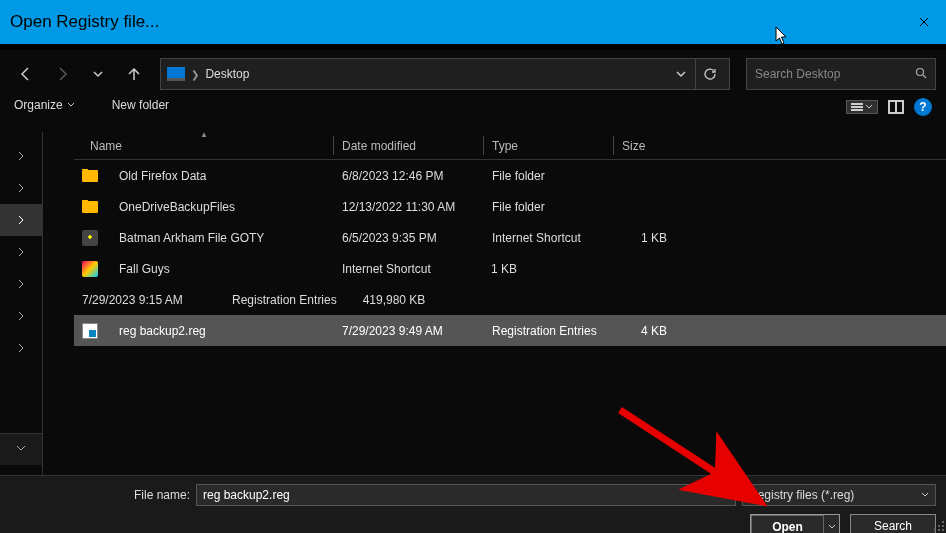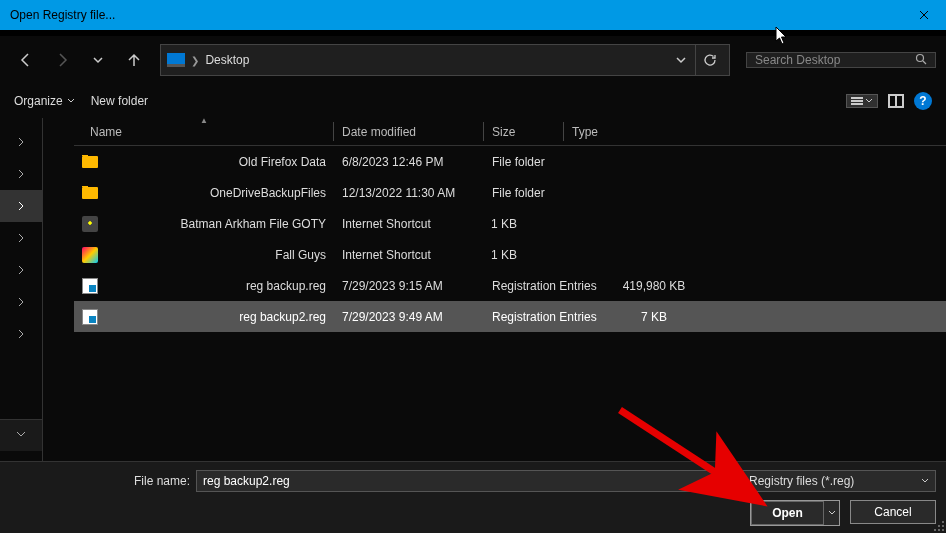--- a/index.html
+++ b/index.html
@@ -1,41 +1,41 @@
 <!DOCTYPE html>
 <html><head>
 <meta charset="utf-8">
 <style>
 * { margin: 0; padding: 0; box-sizing: border-box; font-family: "Segoe UI", Arial, sans-serif; }
 body { background: #000; width: 946px; height: 533px; overflow: hidden; position: relative; }
 
 
-.titlebar { height: 30px; background: #0099e5; display: flex; align-items: center; padding: 0 10px; color: #000; font-size: 12px; }
+.titlebar { height: 44px; background: #0099e5; display: flex; align-items: center; padding: 0 10px; color: #000; font-size: 17px; }
 .titlebar .title { flex: 1; }
 .titlebar .close-btn { width: 45px; height: 30px; display: flex; align-items: center; justify-content: center; cursor: pointer; margin-right:-10px; }
 
 
 .navbar { height: 48px; display: flex; align-items: center; padding: 6px 10px; gap: 4px; background:#0a0a0a; margin-top:6px;}
 .nav-btn { width: 32px; height: 32px; display: flex; align-items: center; justify-content: center; color: #ccc; cursor: pointer; }
 .nav-btn.disabled { color: #555; }
 .addr-bar { flex: 1; height: 32px; background: #1f1f1f; border: 1px solid #444; display: flex; align-items: center; padding: 0 6px; gap: 6px; margin: 0 6px; }
 .addr-icon { width: 18px; height: 14px; background: #0078d4; position: relative; }
 .addr-icon::after { content:''; position:absolute; bottom:0; left:0; right:0; height:3px; background:#555;}
 .addr-sep { color: #999; font-size: 10px; }
 .addr-seg { color: #ddd; font-size: 12px; }
 .addr-right { margin-left: auto; display: flex; gap: 0; }
 .addr-chev { width: 28px; height: 30px; display: flex; align-items: center; justify-content: center; color: #ccc; }
 .refresh-btn { width: 28px; height: 30px; display:flex; align-items:center; justify-content:center; color:#ccc; border-left:1px solid #444;}
-.search-box { width: 190px; height: 16px; background: #1f1f1f; border: 1px solid #444; display: flex; align-items: center; padding: 0 8px; margin-left:6px; }
+.search-box { width: 190px; height: 32px; background: #1f1f1f; border: 1px solid #444; display: flex; align-items: center; padding: 0 8px; margin-left:6px; }
 .search-box input { flex: 1; background: none; border: none; color: #ddd; font-size: 12px; outline: none; }
 .search-box input::placeholder { color: #888; }
 .search-icon { color: #aaa; }
 
 
-.toolbar { height: 34px; display: flex; align-items: center; padding: 0 14px; gap: 16px; background:#0a0a0a;}
+.toolbar { height: 34px; display: flex; align-items: flex-start; padding: 0 14px; gap: 37px; background:#0a0a0a;}
 .tool-item { color: #ddd; font-size: 12px; display: flex; align-items: center; gap: 4px; }
 .tool-right { margin-left: auto; display: flex; gap: 10px; align-items:center;}
 .view-btn { background:#303030; border:1px solid #555; padding:2px 4px; display:flex; align-items:center; gap:2px;}
 .view-lines { display:flex; flex-direction:column; gap:1px;}
 .view-lines span { width:12px; height:2px; background:#ccc; display:block;}
 .pane-ico { width:16px; height:14px; border:2px solid #ccc; position:relative;}
 .pane-ico::after { content:''; position:absolute; top:0; bottom:0; left:40%; width:2px; background:#ccc;}
 .help-ico { width:18px; height:18px; border-radius:50%; background:#0078d4; color:#fff; display:flex; align-items:center; justify-content:center; font-size:12px; font-weight:bold;}
 
 
@@ -54,21 +54,21 @@
 .col:last-child::after { display:none;}
 .col-name { width: 260px; padding-left:16px;}
 .col-date { width: 150px; align-items: center; }
 .col-type { width: 130px; }
 .col-size { width: 80px; text-align:right; justify-content:flex-start;}
 .sort-arrow { position:absolute; top:-2px; left:50%; transform:translateX(-50%); color:#888; font-size:8px;}
 
 .row { display: flex; height: 31px; align-items: center; color: #ddd; font-size: 12px; }
 .row.selected { background: #555; color:#fff; }
 .row .cell { padding: 0 8px; overflow:hidden; white-space:nowrap;}
-.row .cell-name { width: 260px; display: flex; align-items: center; gap: 12px; padding-left:8px;justify-content:space-between;}
+.row .cell-name { width: 260px; display: flex; align-items: center; gap: 21px; padding-left:8px;}
 .row .cell-date { width: 150px; }
 .row .cell-type { width: 130px; }
 .row .cell-size { width: 80px; text-align: center; }
 
 .folder-ico { width: 16px; height: 12px; background: #ffb900; border-radius: 1px; position:relative;}
 .folder-ico::before { content:''; position:absolute; top:-3px; left:0; width:6px; height:3px; background:#ffb900; border-radius:1px 1px 0 0;}
 .app-ico { width:16px; height:16px; background:#888; border-radius:2px; position:relative;}
 .app-ico.bat { background:#444; }
 .app-ico.bat::after{ content:''; position:absolute; inset:3px; background:radial-gradient(circle at 50% 40%, #ff0 20%, #444 21%);}
 .app-ico.fg { background:linear-gradient(135deg,#f06,#fc0,#0cf);}
@@ -236,25 +236,25 @@
 
   <div class="filelist">
     <div class="columns">
       <div class="col col-name">
         <span class="sort-arrow">▲</span>
         <span>Name</span>
       </div>
       <div class="col col-date">
           <span>Date modified</span>
         </div>
+      <div class="col col-type">
+          <span>Type</span>
+        </div>
       <div class="col col-size">
           <span>Size</span>
-        </div>
-      <div class="col col-type">
-          <span>Type</span>
         </div>
     </div>
     <div id="rows">
         <div class="row">
           <div class="cell cell-name">
             <div class="folder-ico"></div>
             <span>Old Firefox Data</span>
           </div>
           <div class="cell cell-date">6/8/2023 12:46 PM</div>
           <div class="cell cell-type">File folder</div>
@@ -267,48 +267,45 @@
           </div>
           <div class="cell cell-date">12/13/2022 11:30 AM</div>
           <div class="cell cell-type">File folder</div>
           <div class="cell cell-size"></div>
         </div>
         <div class="row">
           <div class="cell cell-name">
             <div class="app-ico bat"></div>
             <span>Batman Arkham File GOTY</span>
           </div>
+          <div class="cell cell-date">6/5/2023 9:35 PM</div>
           <div class="cell cell-type">Internet Shortcut</div>
           <div class="cell cell-size">1 KB</div>
         </div>
         <div class="row">
           <div class="cell cell-name">
             <div class="app-ico fg"></div>
             <span>Fall Guys</span>
           </div>
           <div class="cell cell-type">Internet Shortcut</div>
           <div class="cell cell-size">1 KB</div>
         </div>
         <div class="row">
-          <div class="cell cell-name">
-            <div class="reg-ico"></div>
-            <span>reg backup.reg</span>
-          </div>
           <div class="cell cell-date">7/29/2023 9:15 AM</div>
           <div class="cell cell-type">Registration Entries</div>
           <div class="cell cell-size">419,980 KB</div>
         </div>
         <div class="row selected">
           <div class="cell cell-name">
             <div class="reg-ico"></div>
             <span>reg backup2.reg</span>
           </div>
           <div class="cell cell-date">7/29/2023 9:49 AM</div>
           <div class="cell cell-type">Registration Entries</div>
-          <div class="cell cell-size">7 KB</div>
+          <div class="cell cell-size">4 KB</div>
         </div>
       </div>
   </div>
 </div>
 
 <div class="bottom">
   <div class="fn-row">
     <div class="fn-label">File name:</div>
     <input class="fn-input" value="reg backup2.reg" style="">
     <div class="ft-select">
@@ -323,21 +320,21 @@
       <div class="btn open">
           <span>Open</span>
         </div>
       <div class="btn-drop">
         <svg width="8" height="8" viewBox="0 0 8 8">
             <path d="M1 2 L4 5 L7 2" stroke="#ccc" fill="none"></path>
           </svg>
       </div>
     </div>
     <div class="btn btn-cancel">
-        <span>Cancel</span>
+        <span>Search</span>
       </div>
   </div>
 </div>
 
 <svg class="arrow-annot" style="left:610px; top:400px;" width="180" height="120">
   <defs>
       <marker id="ah" markerWidth="12" markerHeight="12" refX="9" refY="5" orient="auto">
         <path d="M0 0 L12 5 L0 10 L3 5 Z" fill="#e60000"></path>
       </marker>
     </defs>

